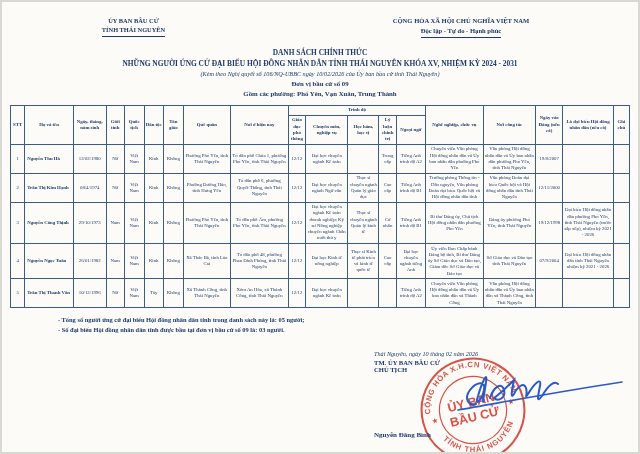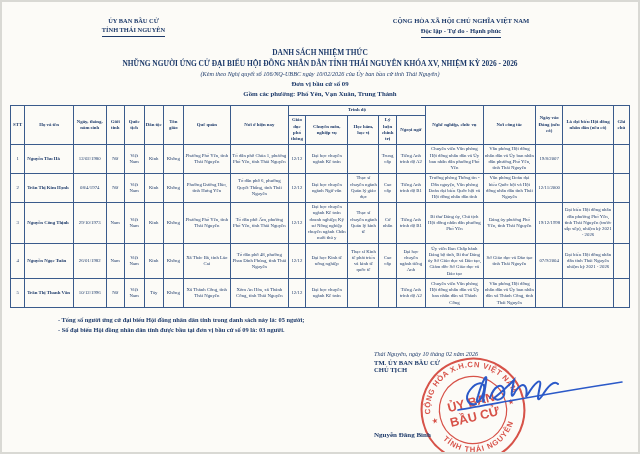--- a/index.html
+++ b/index.html
@@ -44,22 +44,22 @@
       <div>ỦY BAN BẦU CỬ</div>
       <div><span class="u">TỈNH THÁI NGUYÊN</span></div>
     </div>
     <div class="head-right">
       <div>CỘNG HÒA XÃ HỘI CHỦ NGHĨA VIỆT NAM</div>
       <div><span class="u">Độc lập - Tự do - Hạnh phúc</span></div>
     </div>
   </div>
 
   <div class="titleblock">
-    <div class="t1">DANH SÁCH NHIỆM THỨC</div>
-    <div class="t2">NHỮNG NGƯỜI ỨNG CỬ ĐẠI BIỂU HỘI ĐỒNG NHÂN DÂN TỈNH THÁI NGUYÊN KHÓA XV, NHIỆM KỲ 2026 - 2026</div>
+    <div class="t1">DANH SÁCH CHÍNH THỨC</div>
+    <div class="t2">NHỮNG NGƯỜI ỨNG CỬ ĐẠI BIỂU HỘI ĐỒNG NHÂN DÂN TỈNH THÁI NGUYÊN KHÓA XV, NHIỆM KỲ 2024 - 2031</div>
     <div class="t3">(Kèm theo Nghị quyết số 106/NQ-UBBC ngày 10/02/2026 của Ủy ban bầu cử tỉnh Thái Nguyên)</div>
     <div class="t4">Đơn vị bầu cử số 09</div>
     <div class="t5">Gồm các phường: Phổ Yên, Vạn Xuân, Trung Thành</div>
   </div>
 
   <table>
     <colgroup>
       <col style="width:2.3%">
         <col style="width:7.8%">
         <col style="width:5.3%">

